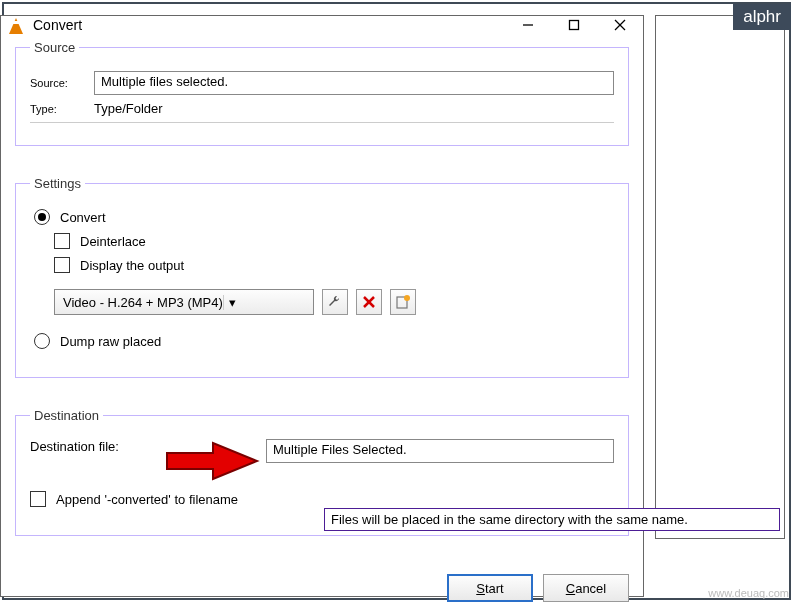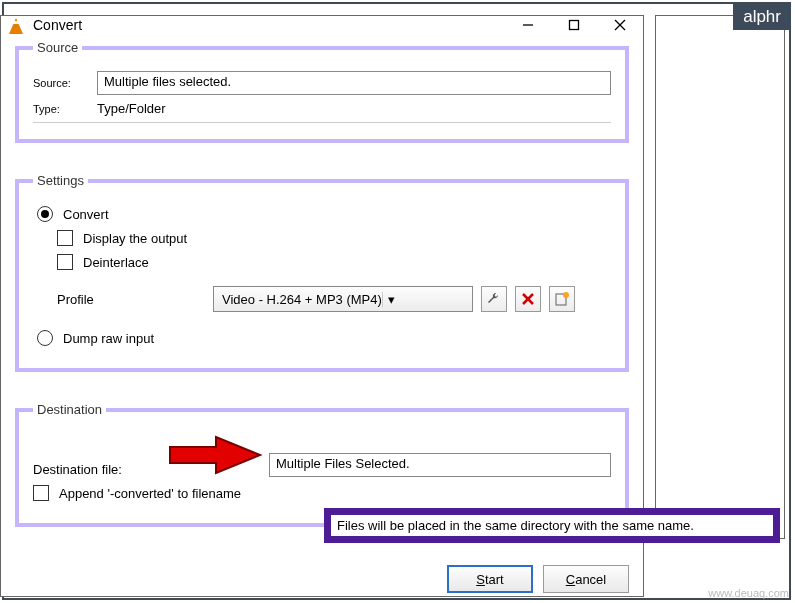--- a/index.html
+++ b/index.html
@@ -25,21 +25,21 @@
     left: 655px; top: 15px;
     width: 130px; height: 524px;
     border: 1px solid #666;
     background: #fff;
   }
   .tooltip {
     position: absolute;
     left: 324px; top: 508px;
     width: 456px;
     padding: 3px 6px;
-    border: 7px solid #4c1d95;
+    border: 1px solid #4c1d95;
     background: #fff;
     font-size: 13px;
     z-index: 30;
   }
   .alphr-badge {
     position: absolute;
     right: 4px; top: 4px;
     background: #3d4a5a;
     color: #fff;
     font-size: 17px;
@@ -106,23 +106,23 @@
     font-size: 14px;
   }
   .win-btn svg { display: block; }
   .dialog-body {
     flex: 1;
     padding: 6px 14px 4px 14px;
     display: flex;
     flex-direction: column;
   }
   fieldset {
-    border: 4px solid #c4b5fd;
+    border: 1px solid #c4b5fd;
     margin: 0 0 30px 0;
-    padding: 10px 14px 14px 14px;
+    padding: 10px 14px 20px 14px;
     position: relative;
   }
   legend {
     padding: 0 4px;
     font-size: 13px;
     color: #333;
   }
   .row {
     display: flex;
     align-items: center;
@@ -201,21 +201,21 @@
     width: 26px; height: 26px;
     border: 1px solid #999;
     display: flex;
     align-items: center;
     justify-content: center;
     background: linear-gradient(#fdfdfd,#ececec);
   }
   .tool-btn svg { display: block; }
   .dest-row {
     display: flex;
-    align-items: flex-end;
+    align-items: flex-start;
     margin: 6px 0;
   }
   .dest-lbl {
     width: 126px;
   }
   .arrow-graphic {
     width: 110px;
     display: flex;
     align-items: center;
     justify-content: center;
@@ -303,30 +303,29 @@
     <fieldset>
       <legend>Settings</legend>
 
       <div class="radio-row">
         <div class="radio checked"></div>
         <div>Convert</div>
       </div>
 
       <div class="check-row indent">
         <div class="check"></div>
-        <div>Display the output</div>
+        <div>Deinterlace</div>
       </div>
 
       <div class="check-row indent">
         <div class="check"></div>
-        <div>Deinterlace</div>
+        <div>Display the output</div>
       </div>
 
       <div class="profile-row">
-        <div class="profile-lbl">Profile</div>
         <div class="dropdown">
           <span>Video - H.264 + MP3 (MP4)</span>
           <span class="dropdown-arrow">▾</span>
         </div>
         <div class="tool-btn">
           <svg width="16" height="16">
               <path d="M12 4a3 3 0 0 1-4 3L3 12l-1-1 5-5a3 3 0 0 1 3-4l-1.5 2.5L10 6l1.5-1.5z" fill="#555"></path>
             </svg>
         </div>
         <div class="tool-btn">
@@ -338,21 +337,21 @@
         <div class="tool-btn">
           <svg width="16" height="16">
               <rect x="2" y="3" width="10" height="11" fill="none" stroke="#777" stroke-width="1.2"></rect>
               <circle cx="12" cy="4" r="3" fill="#f5a623"></circle>
             </svg>
         </div>
       </div>
 
       <div class="radio-row" style="margin-top:18px">
         <div class="radio"></div>
-        <div>Dump raw input</div>
+        <div>Dump raw placed</div>
       </div>
     </fieldset>
 
     <fieldset>
       <legend>Destination</legend>
 
       <div class="dest-row">
         <div class="dest-lbl">Destination file:</div>
         <div class="arrow-graphic">
           <svg width="100" height="44">

